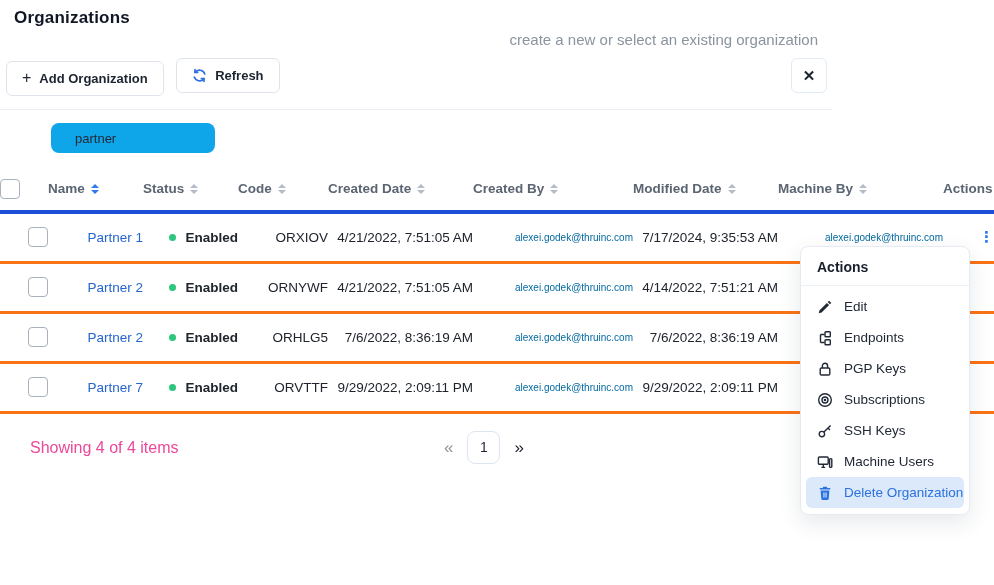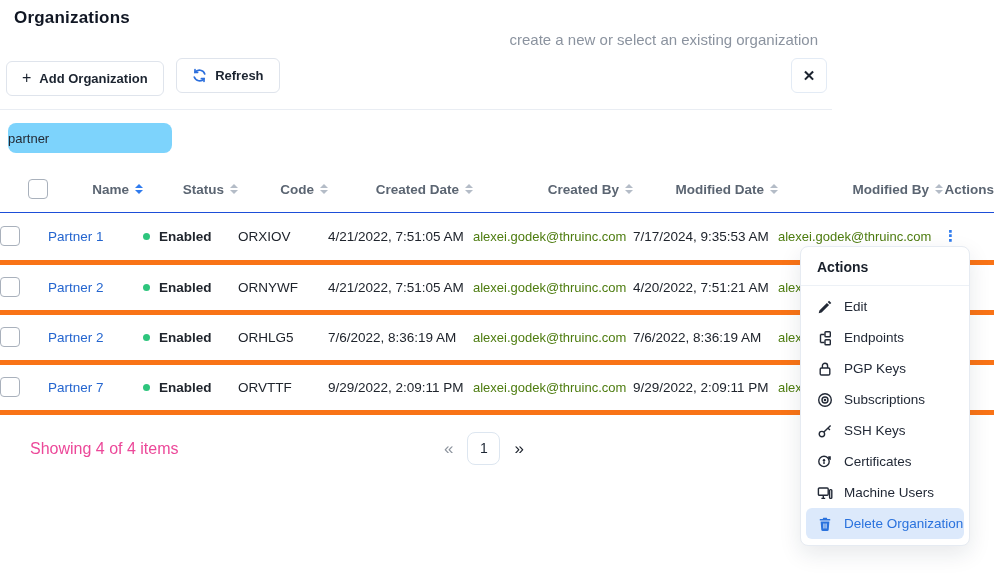--- a/index.html
+++ b/index.html
@@ -20,35 +20,35 @@
     border-radius:6px; font-size:13px; font-weight:700; color:#1c2430; cursor:pointer; }
   .btn .plus { font-size:16px; font-weight:400; line-height:1; color:#1c2430; }
   .btn svg { display:block; }
   .close-btn { position:absolute; right:5px; top:0; width:36px; height:35px;
     display:flex; align-items:center; justify-content:center; background:#fff;
     border:1px solid #e3ebf5; border-radius:6px; font-size:15px; font-weight:700;
     color:#1c2430; cursor:pointer; }
 
   
   .search-wrap { padding:13px 0 14px 8px; }
-  .search-input { width:164px; height:30px; background:#7dd3fc; border:none;
-    border-radius:8px; padding:0 0; font-size:13px; color:#232a35;
-    font-family:inherit; outline:none; }
+  .search-input { width:164px; height:30px; background:#0ea5e9; border:none;
+    border-radius:8px; padding:0 24px; font-size:13px; color:#232a35;
+    font-family:inherit; outline:none;margin-left:43px; }
 
   
   table { width:994px; border-collapse:collapse; table-layout:fixed; }
   col.c-check{width:48px} col.c-name{width:95px} col.c-status{width:95px}
   col.c-code{width:90px} col.c-cdate{width:145px} col.c-cby{width:160px}
   col.c-mdate{width:145px} col.c-mby{width:165px} col.c-act{width:51px}
   thead th { height:45px; font-size:13.5px; font-weight:700; color:#5c piece6a74;
-    text-align:right; vertical-align:middle; border-bottom:1px solid #1d4ed8; }
+    text-align:left; vertical-align:middle; border-bottom:4px solid #1d4ed8; }
   thead th { color:#5b6572; }
-  tbody td { height:50px; font-size:13.5px; color:#20252d; text-align:left;
-    vertical-align:middle; border-bottom:5px solid #f97316; }
-  td.email { font-size:13px; color:#4d7c0f;margin-left:36px; }
+  tbody td { height:50px; font-size:13.5px; color:#20252d; text-align:right;
+    vertical-align:middle; border-bottom:3px solid #f97316; }
+  td.email { font-size:10px; color:#0369a1;margin-left:36px; }
   .th-inner { display:inline-flex; align-items:center; gap:6px; cursor:pointer; }
   .sort { display:inline-flex; flex-direction:column; gap:2px; }
   .sort i { display:block; width:0; height:0;
     border-left:4px solid transparent; border-right:4px solid transparent; }
   .sort .up { border-bottom:4.5px solid #b4bcc7; }
   .sort .dn { border-top:4.5px solid #b4bcc7; }
   .sort.active .up { border-bottom-color:#2f7bee; }
   .sort.active .dn { border-top-color:#2f7bee; }
   .cb { display:inline-block; width:20px; height:20px; background:#fff;
     border:1.5px solid #a9b1bc; border-radius:4px; vertical-align:middle; cursor:pointer; }
@@ -182,21 +182,21 @@
           <span class="th-inner">
               <span>Modified Date</span>
           <span class="sort">
                 <i class="up"></i>
                 <i class="dn"></i>
               </span>
             </span>
         </th>
         <th>
           <span class="th-inner">
-              <span>Modified By</span>
+              <span>Machine By</span>
           <span class="sort">
                 <i class="up"></i>
                 <i class="dn"></i>
               </span>
             </span>
         </th>
         <th>
           <span>Actions</span>
         </th>
       </tr>
@@ -219,21 +219,21 @@
       <tr>
         <td><span class="cb"></span></td>
         <td><a class="org-link">Partner 2</a></td>
         <td><span class="status-cell">
           <span class="dot"></span>
           <span>Enabled</span>
             </span></td>
         <td>ORNYWF</td>
         <td>4/21/2022, 7:51:05 AM</td>
         <td class="email">alexei.godek@thruinc.com</td>
-        <td>4/20/2022, 7:51:21 AM</td>
+        <td>4/14/2022, 7:51:21 AM</td>
         <td class="email">alexei.godek@thruinc.com</td>
         <td></td>
       </tr>
       <tr>
         <td><span class="cb"></span></td>
         <td><a class="org-link">Partner 2</a></td>
         <td><span class="status-cell">
           <span class="dot"></span>
           <span>Enabled</span>
             </span></td>
@@ -317,31 +317,20 @@
     <div class="menu-item">
       <span>
         <svg width="16" height="16" viewBox="0 0 16 16" fill="none" stroke="currentColor" stroke-width="1.4">
           <circle cx="4.9" cy="11.1" r="2.7"></circle>
           <path d="M6.9 9.1L13.6 2.4M10.9 5.1l2 2"></path>
         </svg>
       </span>
       <span>SSH Keys</span>
     </div>
 
-    <div class="menu-item">
-      <span>
-        <svg width="16" height="16" viewBox="0 0 16 16" fill="none" stroke="currentColor" stroke-width="1.4">
-          <circle cx="7" cy="7.4" r="5.2"></circle>
-          <circle cx="7" cy="6.2" r="1.2" fill="currentColor" stroke="none"></circle>
-          <path d="M7 7.4v2.6"></path>
-          <path d="M11.2 2.2h2.6v4l-1.3-1-1.3 1z" fill="currentColor" stroke="none"></path>
-        </svg>
-      </span>
-      <span>Certificates</span>
-    </div>
 
 
     <div class="menu-item">
       <span>
         <svg width="16" height="16" viewBox="0 0 16 16" fill="none" stroke="currentColor" stroke-width="1.4">
           <rect x="1.4" y="3" width="9.8" height="7.2" rx="1"></rect>
           <path d="M6.3 10.2v2.6M4.4 13.4h3.8"></path>
           <rect x="12.6" y="4.6" width="2.2" height="8.8" rx="0.8"></rect>
         </svg>
       </span>

